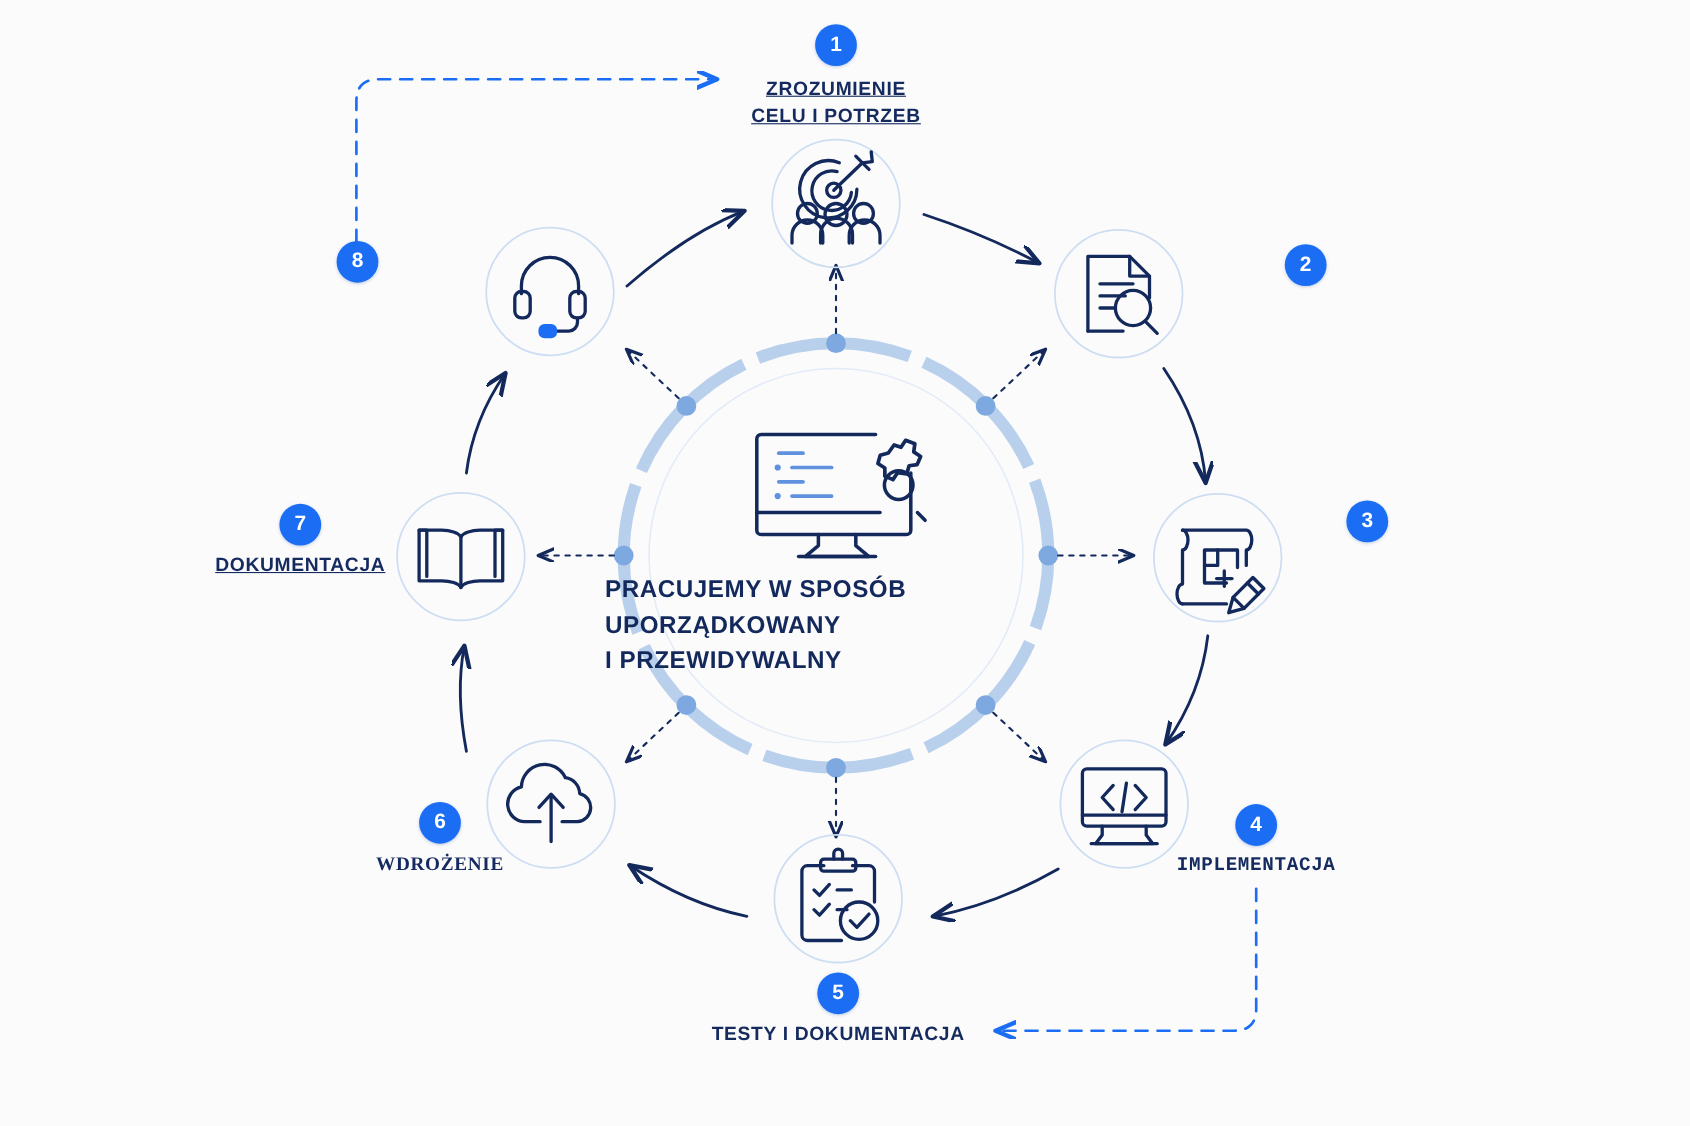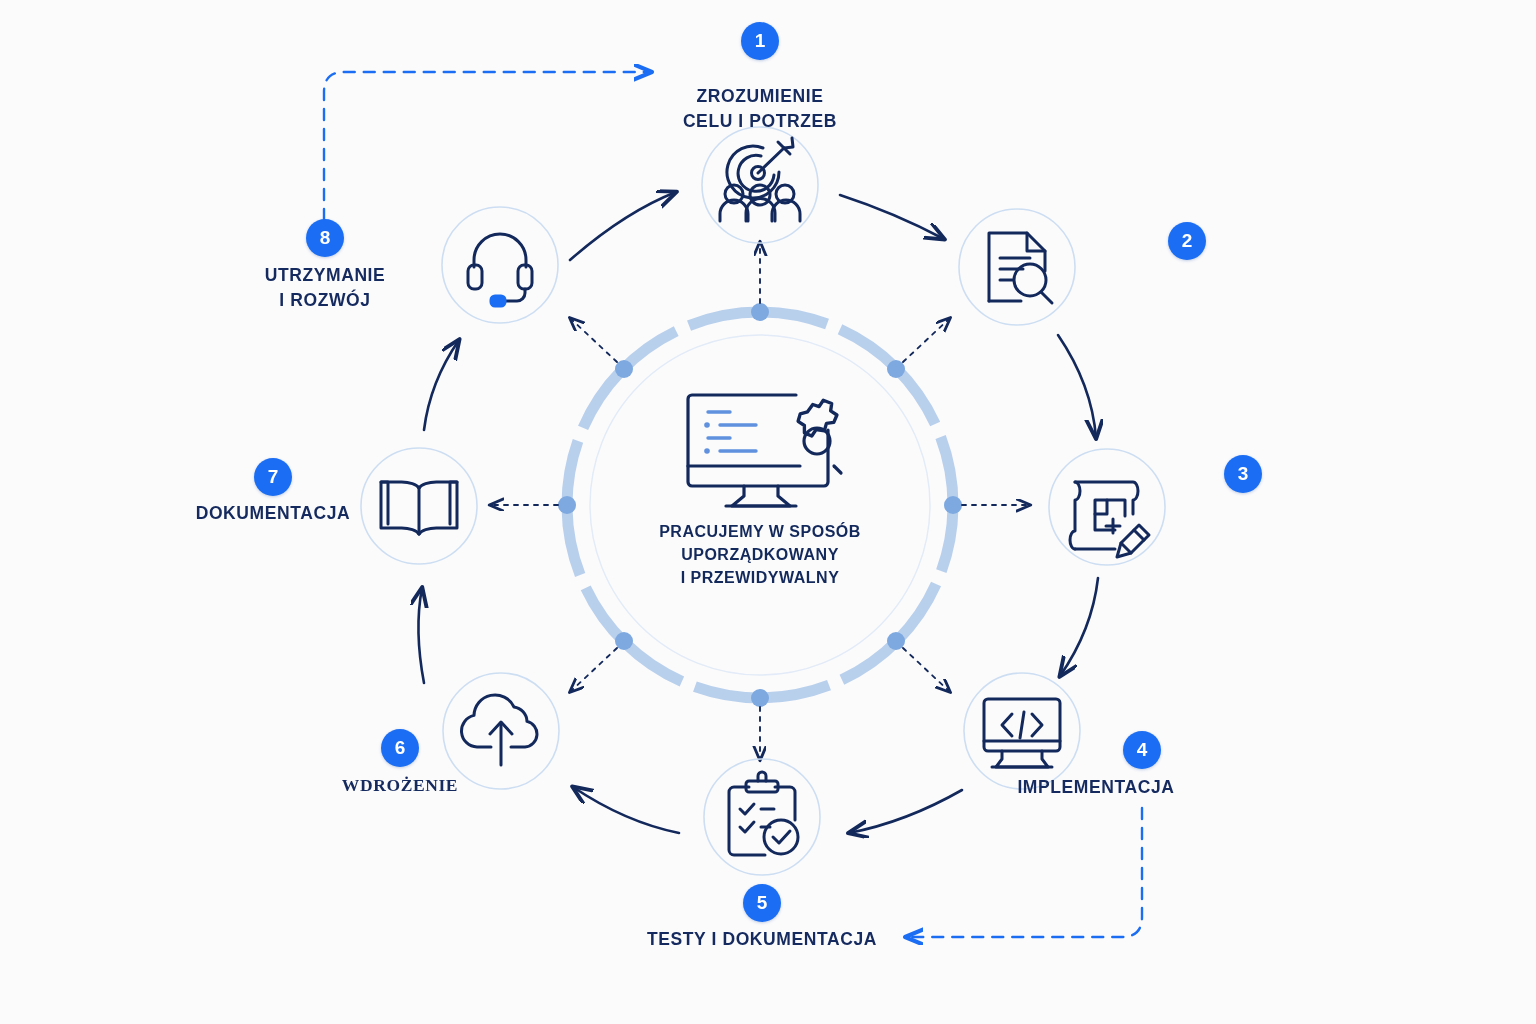--- a/index.html
+++ b/index.html
@@ -29,25 +29,24 @@
     font-size:17.5px;
     font-weight:bold;
     letter-spacing:.6px;
     line-height:1.45;
     text-align:center;
     white-space:pre-line;
   }
   .center-text{
     position:absolute;
     color:#13295c;
-    font-size:16px;
+    font-size:22px;
     font-weight:bold;
     letter-spacing:.5px;
     line-height:1.45;
-    text-align:center;
     white-space:pre-line;
     width:420px;
   }
 </style>
 </head>
 <body>
 
 <div id="stage">
 
   <svg class="layer" viewBox="0 0 1536 1024">
@@ -219,36 +218,34 @@
       <circle cx="57" cy="1" r="13"></circle>
       <path d="M74,26 l7,7"></path>
     </g>
   </svg>
 
   <div class="center-text" style="left:550px;top:520px;">PRACUJEMY W SPOSÓB
 UPORZĄDKOWANY
 I PRZEWIDYWALNY</div>
 
   <div class="badge" style="left:741px;top:22px;">1</div>
-  <div class="step-label" style="left:640px;top:84px;width:240px;">ZROZUMIENIE
+  <div class="step-label" style="left:640px;top:68px;width:240px;text-decoration:underline;">ZROZUMIENIE
 CELU I POTRZEB</div>
 
   <div class="badge" style="left:1168px;top:222px;">2</div>
 
   <div class="badge" style="left:1224px;top:455px;">3</div>
 
   <div class="badge" style="left:1123px;top:731px;">4</div>
-  <div class="step-label" style="left:976px;top:775px;width:240px;">IMPLEMENTACJA</div>
+  <div class="step-label" style="left:1022px;top:775px;width:240px;font-family:Liberation Mono, monospace;">IMPLEMENTACJA</div>
 
   <div class="badge" style="left:743px;top:884px;">5</div>
   <div class="step-label" style="left:642px;top:927px;width:240px;">TESTY I DOKUMENTACJA</div>
 
   <div class="badge" style="left:381px;top:729px;">6</div>
   <div class="step-label" style="left:280px;top:773px;width:240px;font-family:Liberation Serif, serif;">WDROŻENIE</div>
 
   <div class="badge" style="left:254px;top:458px;">7</div>
-  <div class="step-label" style="left:153px;top:501px;width:240px;">DOKUMENTACJA</div>
+  <div class="step-label" style="left:153px;top:501px;width:240px;text-decoration:underline;">DOKUMENTACJA</div>
 
   <div class="badge" style="left:306px;top:219px;">8</div>
-  <div class="step-label" style="left:205px;top:263px;width:240px;">UTRZYMANIE
-I ROZWÓJ</div>
 
 </div>
 
 </body></html>

